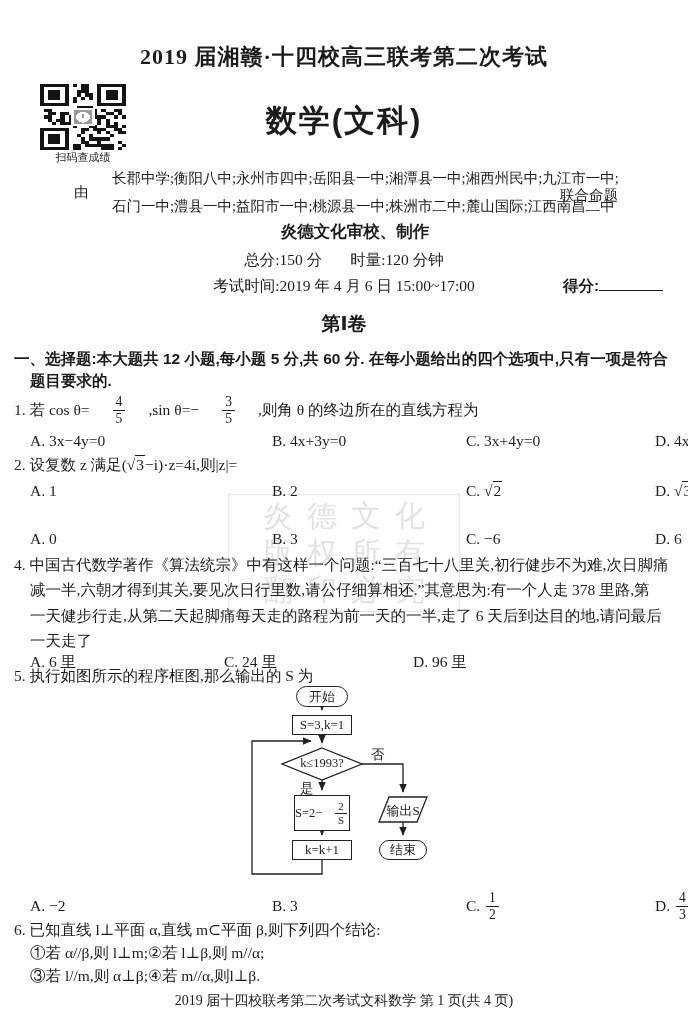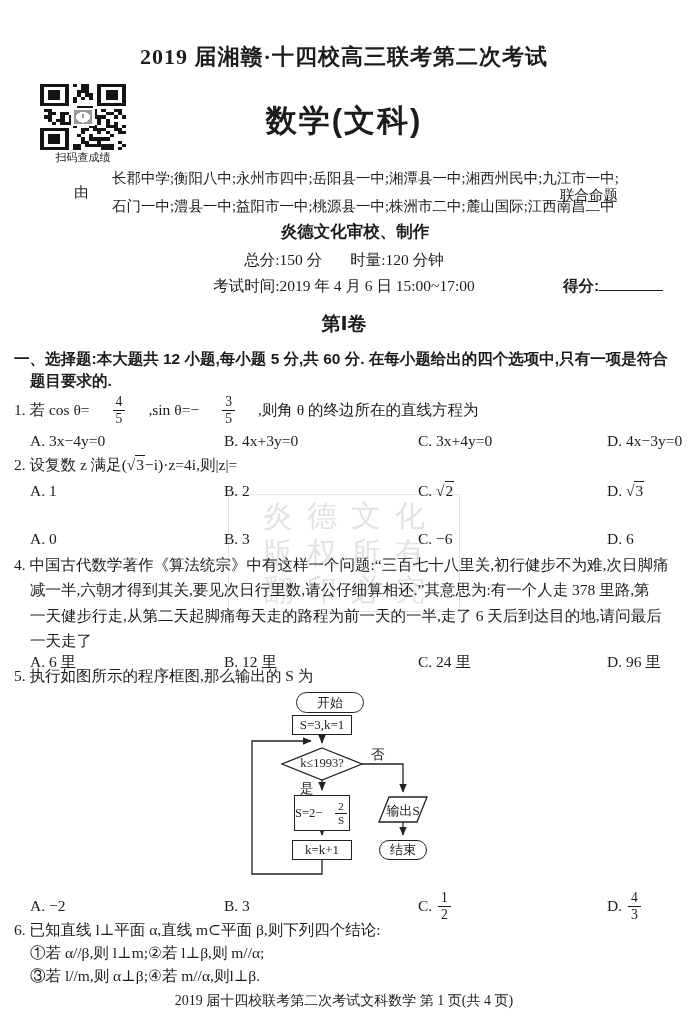--- a/index.html
+++ b/index.html
@@ -12,21 +12,21 @@
   .t11{font-size:11px;}
   .t145{font-size:14.5px;line-height:20px;}
   .t155{font-size:15.5px;line-height:22px;}
   .t16{font-size:16.5px;}
   .t19{font-size:19px;}
   .t22{font-size:22px;letter-spacing:1px;}
   .t31{font-size:31px;letter-spacing:2px;}
   .nowrap{white-space:nowrap;}
   .stem{font-size:15.5px;white-space:nowrap;gap:21px;}
   .opts{position:absolute;left:30px;display:flex;font-size:15.5px;align-items:center;white-space:nowrap;gap:34px;}
-  .opt1{width:160px;}.opt2{width:160px;}.opt3{width:155px;}
+  .opt1{width:160px;}.opt2{width:160px;margin-left:48px;}.opt3{width:155px;}
   .frac{display:inline-block;text-align:center;vertical-align:-0.55em;line-height:1.12;font-size:0.88em;margin:0 2px;}
   .frac .fn{display:block;padding:0 3px;border-bottom:1px solid currentColor;}
   .frac .fd{display:block;padding:0 3px;}
   .rv{border-top:1px solid currentColor;padding:0 1px;}
   .vec{position:relative;display:inline-block;margin:0 1px;}
   .vec::after{content:"⇀";position:absolute;left:50%;transform:translateX(-50%);top:-0.72em;font-size:0.72em;}
   .score-line{display:inline-block;width:64px;border-bottom:1px solid #1c1c1c;height:14px;vertical-align:baseline;}
   .watermark{position:absolute;left:228px;top:494px;width:232px;height:118px;
              border:1px solid rgba(0,0,0,0.10);background:rgba(255,255,255,0.55);
              display:flex;flex-direction:column;justify-content:space-between;align-items:center;
@@ -254,21 +254,20 @@
   </div>
 
   <div class="abs stem" style="left:14px;top:552px;line-height:25.4px;">
     <div class="nowrap">4. 中国古代数学著作《算法统宗》中有这样一个问题:“三百七十八里关,初行健步不为难,次日脚痛</div>
     <div class="nowrap" style="padding-left:16px;">减一半,六朝才得到其关,要见次日行里数,请公仔细算相还.”其意思为:有一个人走 378 里路,第</div>
     <div class="nowrap" style="padding-left:16px;">一天健步行走,从第二天起脚痛每天走的路程为前一天的一半,走了 6 天后到达目的地,请问最后</div>
     <div class="nowrap" style="padding-left:16px;">一天走了</div>
   </div>
   <div class="opts" style="top:652px;">
     <span class="opt1">A. 6 里</span>
-    <span class="opt2">B. 12 里</span>
     <span class="opt3">C. 24 里</span>
     <span>D. 96 里</span>
   </div>
 
   <div class="abs stem" style="left:14px;top:666px;">5. 执行如图所示的程序框图,那么输出的 S 为</div>
 
   <div class="fc">
     <svg width="688" height="212">
       <defs>
         <marker id="ah" markerWidth="9" markerHeight="8" refX="6.5" refY="3" orient="auto">
@@ -280,21 +279,21 @@
         <line x1="322" y1="57" x2="322" y2="65" marker-end="url(#ah)"></line>
         <line x1="322" y1="102" x2="322" y2="112" marker-end="url(#ah)"></line>
         <line x1="322" y1="145" x2="322" y2="157" marker-end="url(#ah)"></line>
         <polyline points="322,182 322,196 252,196 252,63 311,63" marker-end="url(#ah)"></polyline>
         <polyline points="362,86 403,86 403,114" marker-end="url(#ah)"></polyline>
         <line x1="403" y1="144" x2="403" y2="157" marker-end="url(#ah)"></line>
         <polygon points="322,70 362,86 322,102 282,86" fill="#fff"></polygon>
         <polygon points="389,119 427,119 417,144 379,144" fill="#fff"></polygon>
       </g>
     </svg>
-    <div class="node round" style="left:296px;top:14px;width:68px;height:21px;">开始</div>
+    <div class="node round" style="left:296px;top:8px;width:52px;height:21px;">开始</div>
     <div class="node" style="left:292px;top:37px;width:60px;height:20px;">S=3,k=1</div>
     <div class="lbl" style="left:282px;top:78px;width:80px;text-align:center;">k≤1993?</div>
     <div class="lbl" style="left:371px;top:68px;font-size:13.5px;">否</div>
     <div class="lbl" style="left:300px;top:102px;font-size:13.5px;">是</div>
     <div class="node" style="left:294px;top:117px;width:56px;height:36px;font-size:12.5px;justify-content:space-between;">
       <span>S=2−</span>
         <span class="frac fcf">
           <span class="fn">2</span>
           <span class="fd">S</span>
         </span>

